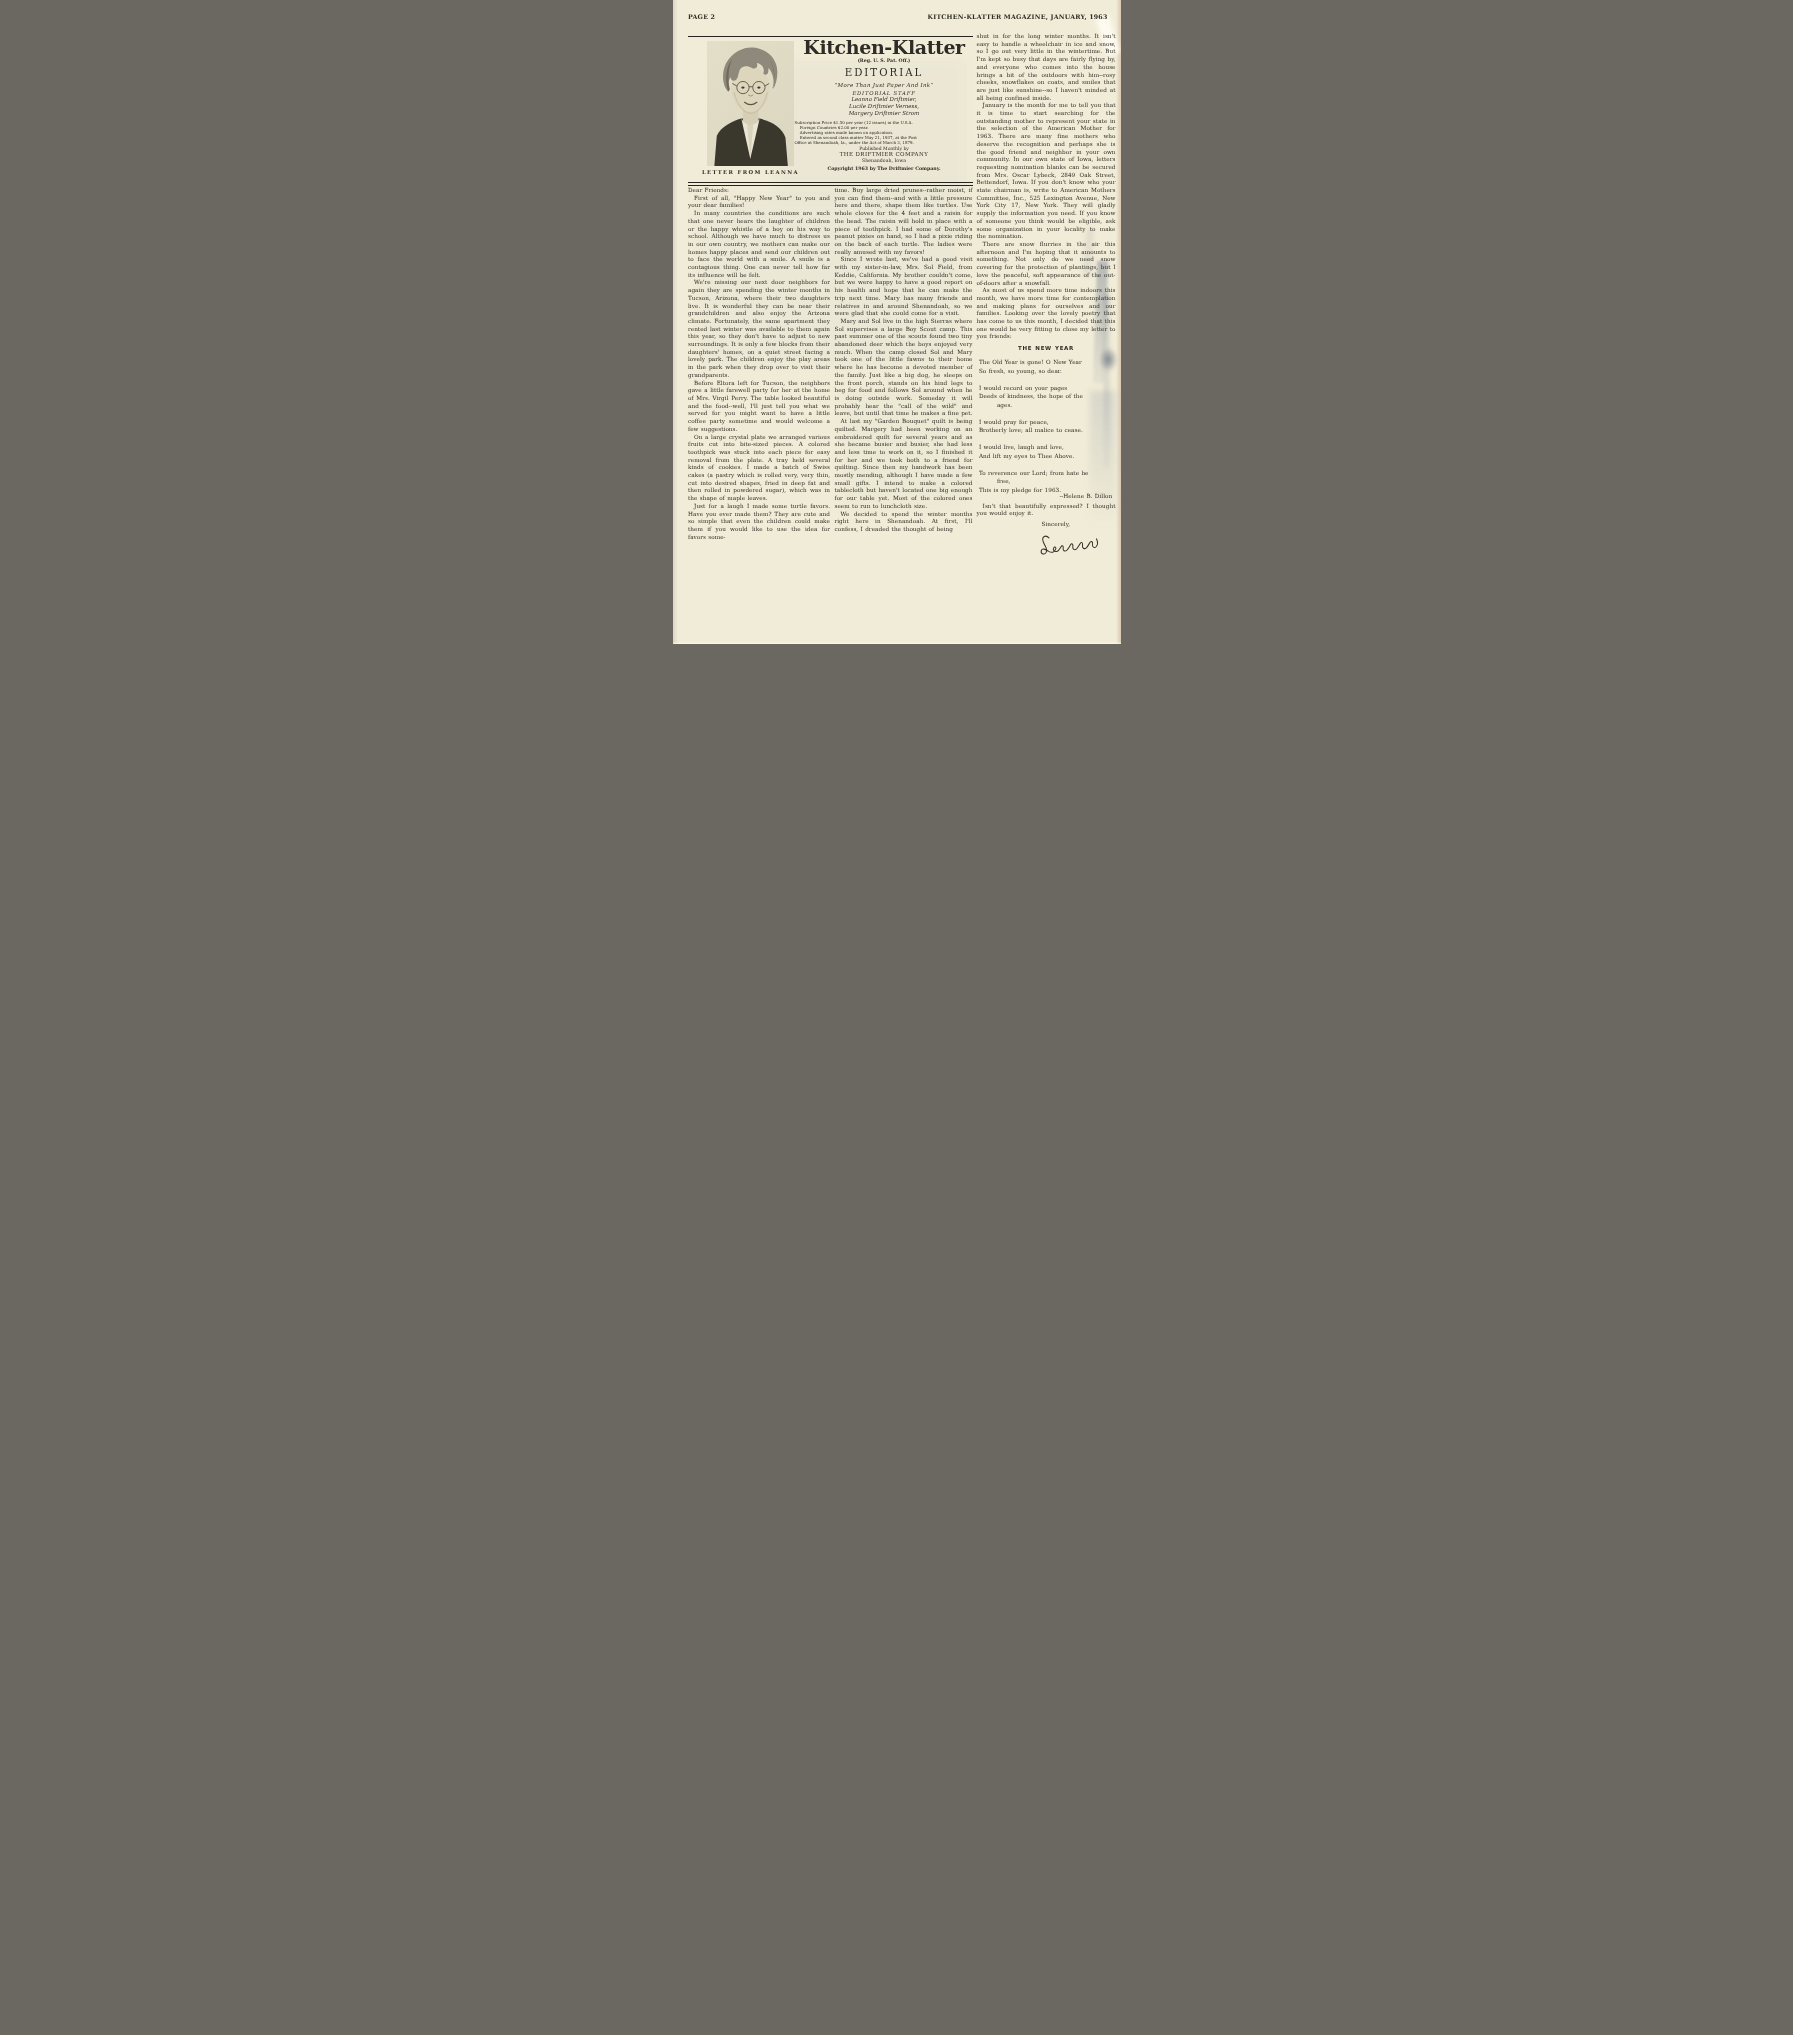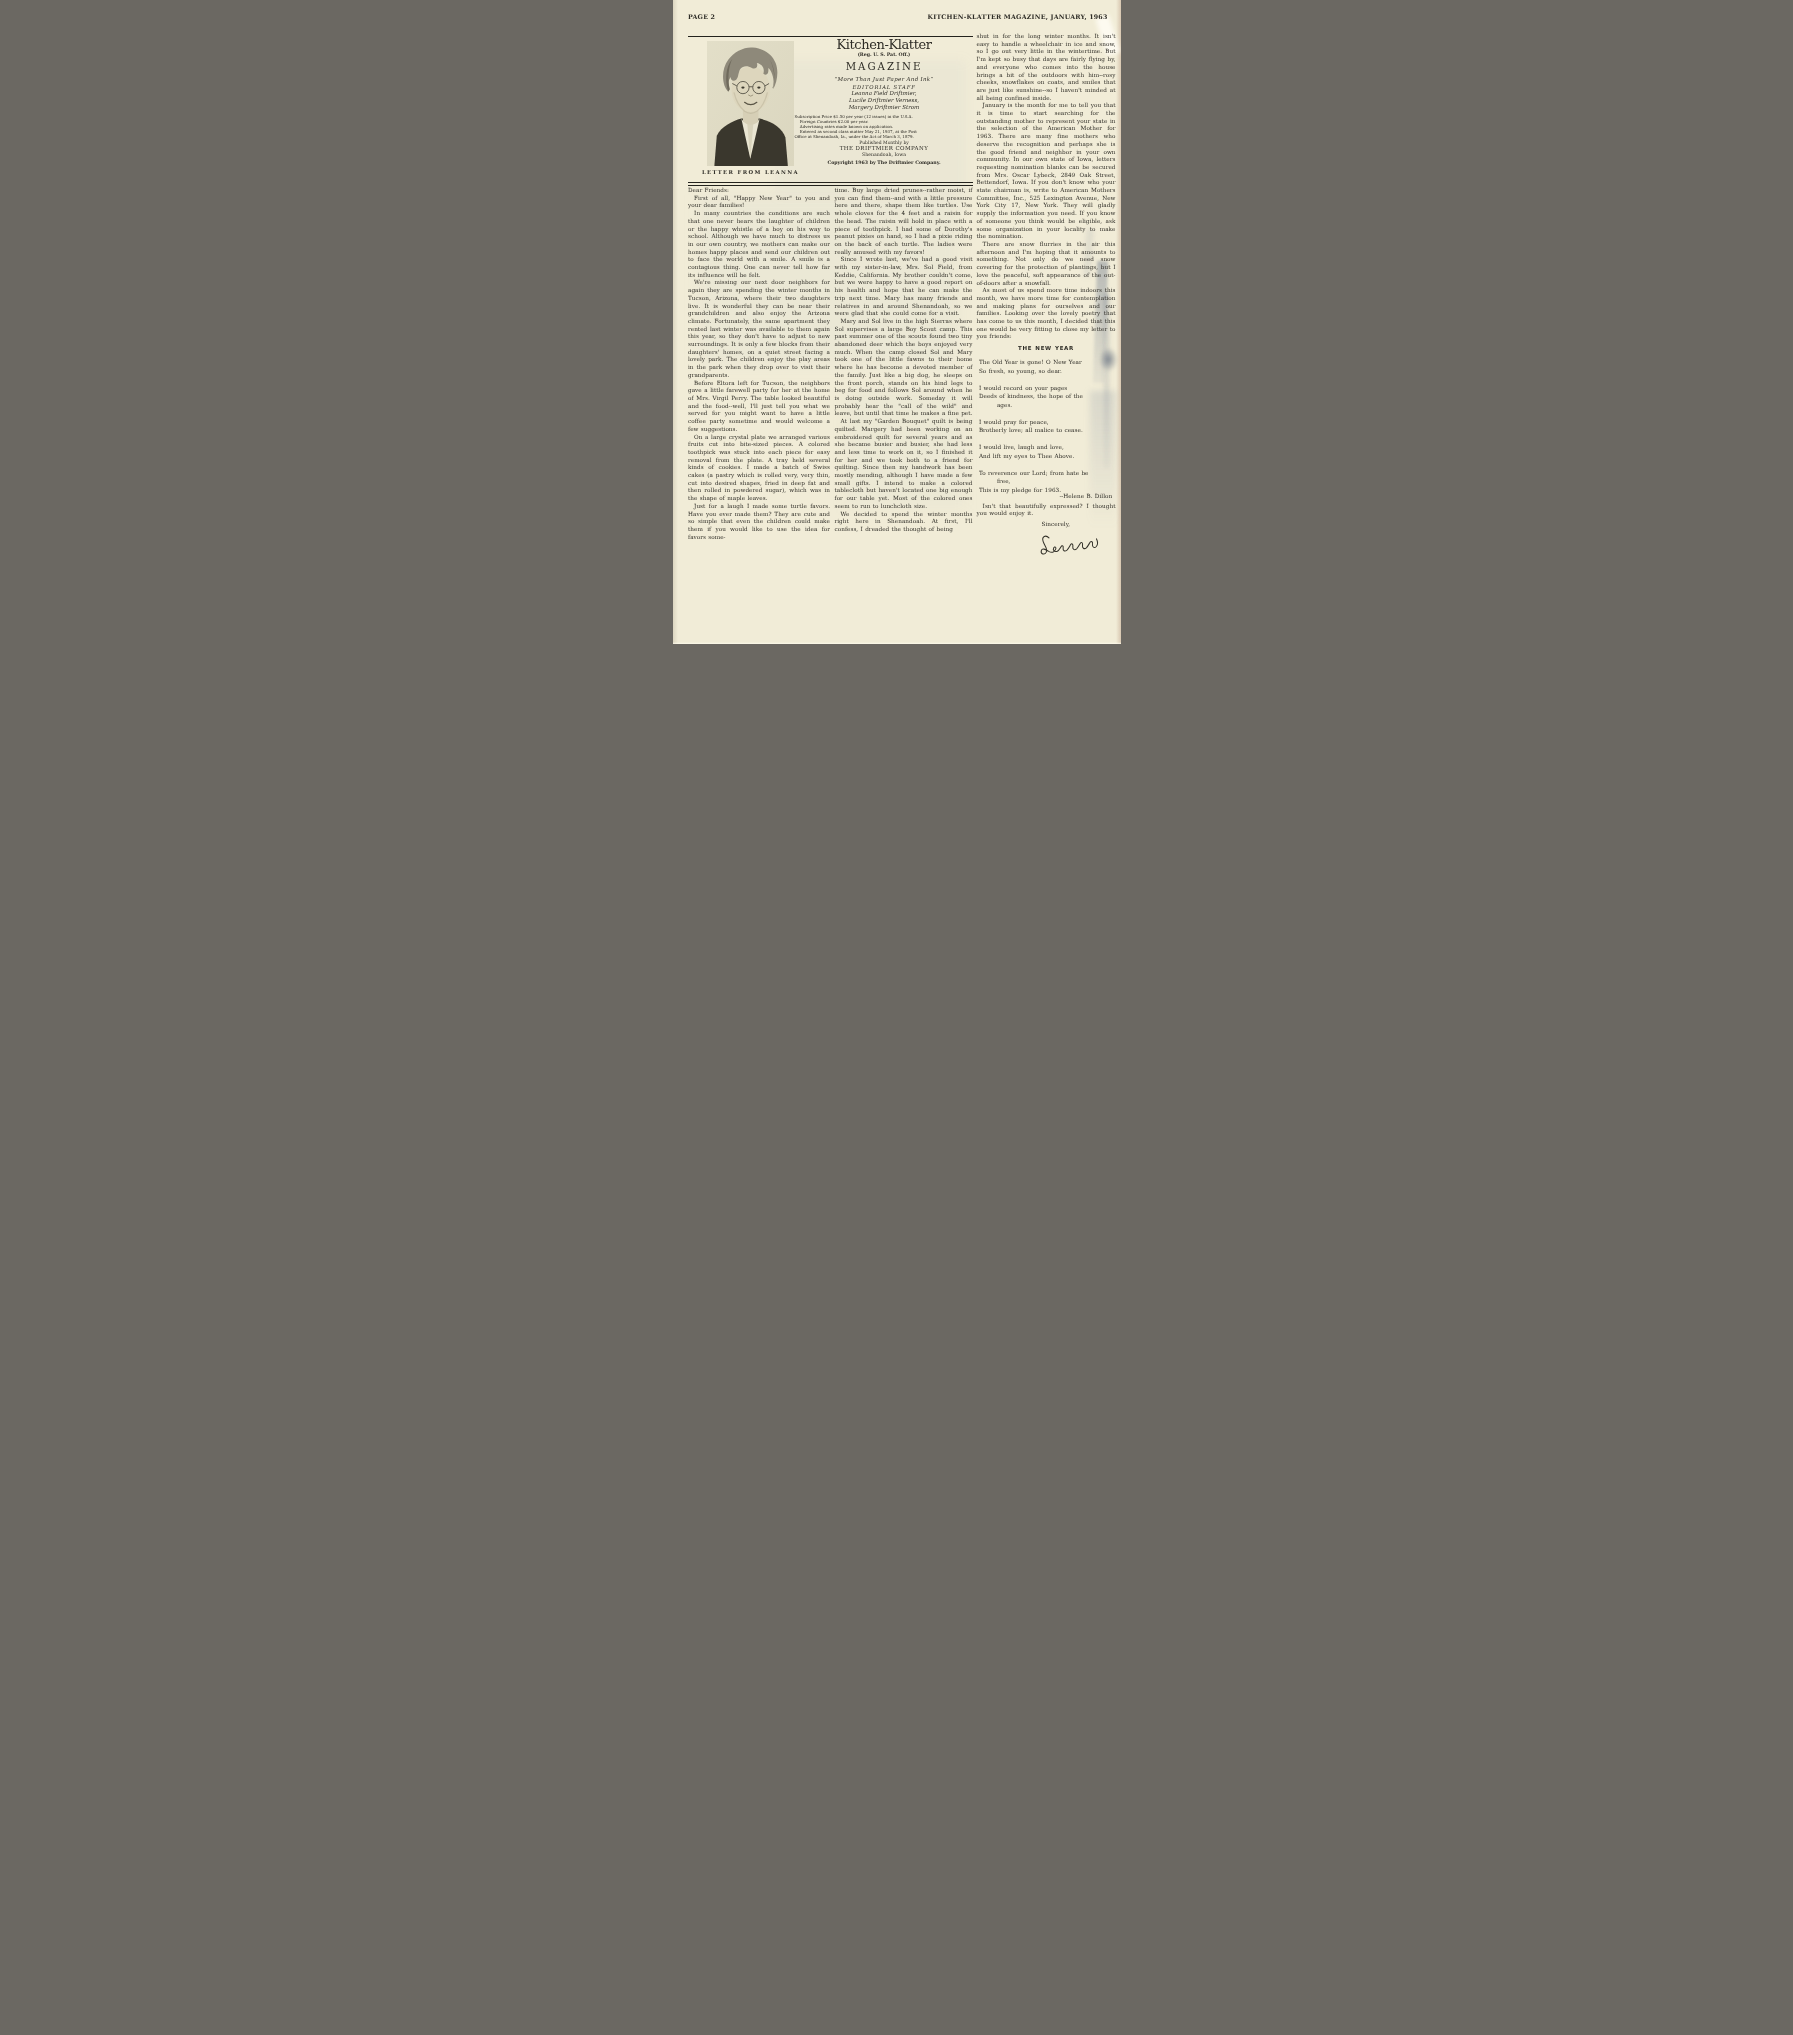--- a/index.html
+++ b/index.html
@@ -35,21 +35,21 @@
 
   
   .rule-top{position:absolute;left:15.5px;top:36px;width:285px;height:1.2px;background:#24231d;}
   .rule-double{position:absolute;left:15.5px;top:182px;width:285px;height:1.6px;border-top:1px solid #24231d;border-bottom:0.7px solid #24231d;}
 
   
   .photo-box{position:absolute;left:34px;top:41px;width:87px;height:125px;background:#e5e1cb;box-shadow:inset 0 0 7.3px rgba(120,115,95,.25);}
   .photo-box svg{display:block;width:100%;height:100%;}
   .photo-caption{position:absolute;left:17px;top:169px;width:122px;text-align:center;font-weight:bold;font-size:5.3px;letter-spacing:1.4px;}
   .mast{position:absolute;left:122px;top:38px;width:179px;text-align:center;}
-  .mast-title{font-size:13px;font-weight:normal;letter-spacing:-0.4px;line-height:1;}
+  .mast-title{font-size:19px;font-weight:bold;letter-spacing:-0.4px;line-height:1;}
   .mast-reg{font-size:4.7px;font-weight:bold;margin-top:1.2px;}
   .mast-mag{font-size:10.2px;letter-spacing:2px;margin-top:3.7px;}
   .mast-tag{font-size:5.5px;font-style:italic;letter-spacing:0.3px;margin-top:4.1px;}
   .mast-staffhead{font-size:5.3px;font-style:italic;letter-spacing:0.8px;margin-top:2.4px;}
   .mast-staff{font-size:5.5px;font-style:italic;line-height:7px;}
   .fineprint{margin-top:2.4px;font-size:4px;line-height:5.1px;text-align:left;}
   .fp-ind{padding-left:5.3px;}
   .pub{font-size:4.5px;margin-top:0.8px;}
   .company{font-size:5.5px;letter-spacing:0.4px;margin-top:0.4px;}
   .city{font-size:4.7px;margin-top:0.4px;}
@@ -131,21 +131,21 @@
       <ellipse cx="127" cy="114" rx="4" ry="2.6" fill="#3c392f"></ellipse>
       <path d="M92,150 Q107,162 122,150" fill="none" stroke="#5a5546" stroke-width="3" stroke-linecap="round"></path>
       <path d="M101,132 Q107,138 113,132" fill="none" stroke="#8f8871" stroke-width="2"></path>
     </svg>
   </div>
   <div class="photo-caption">LETTER FROM LEANNA</div>
 
   <div class="mast">
     <div class="mast-title">Kitchen-Klatter</div>
     <div class="mast-reg">(Reg. U. S. Pat. Off.)</div>
-    <div class="mast-mag">MAGAZINE</div>
+    <div class="mast-mag">EDITORIAL</div>
     <div class="mast-tag">“More Than Just Paper And Ink”</div>
     <div class="mast-staffhead">EDITORIAL STAFF</div>
     <div class="mast-staff">Leanna Field Driftmier,</div>
     <div class="mast-staff">Lucile Driftmier Verness,</div>
     <div class="mast-staff">Margery Driftmier Strom</div>
     <div class="fineprint">
       <div class="fp-line">Subscription Price $1.50 per year (12 issues) in the U.S.A.</div>
       <div class="fp-line fp-ind">Foreign Countries $2.00 per year.</div>
       <div class="fp-line fp-ind">Advertising rates made known on application.</div>
       <div class="fp-line fp-ind">Entered as second class matter May 21, 1937, at the Post</div>

